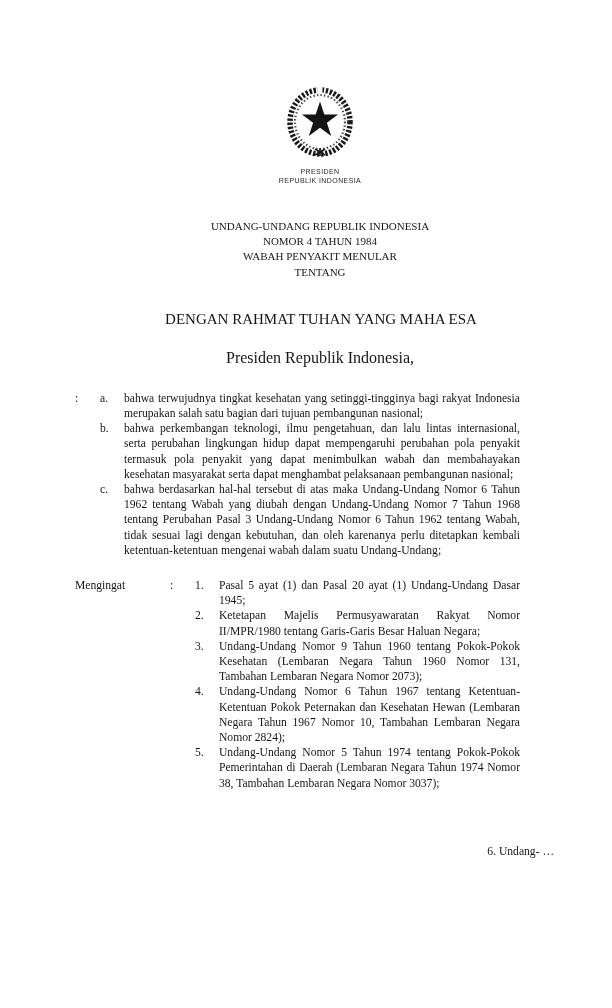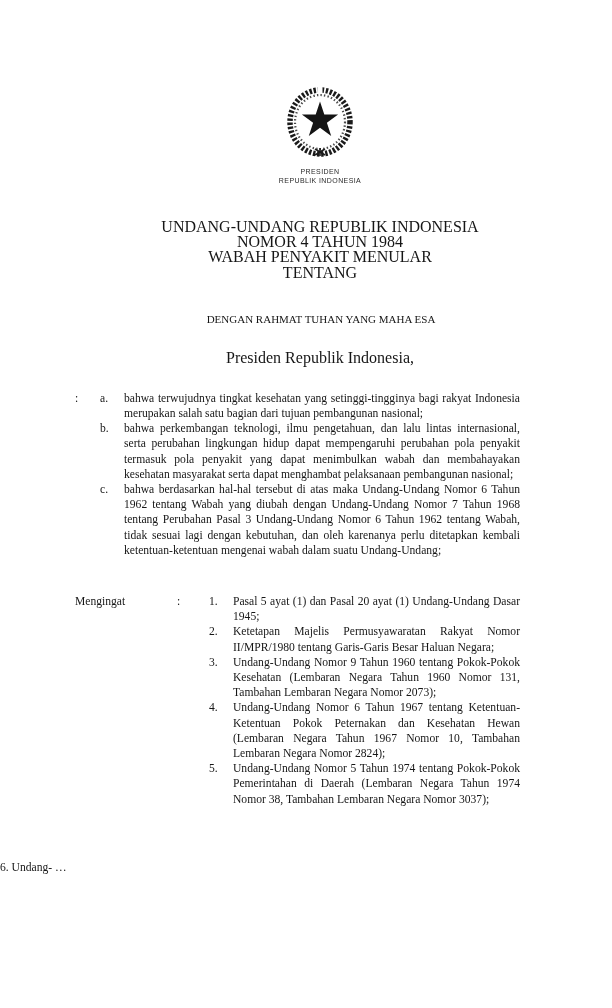--- a/index.html
+++ b/index.html
@@ -12,35 +12,35 @@
 
   
   .centered { padding-left:28px; text-align:center; }
 
   .header { padding-top:84px; }
   .seal-svg { display:block; margin:0 auto; }
   .agency { font-family:"Liberation Sans", sans-serif; font-size:7px; line-height:9px;
             letter-spacing:0.4px; color:#2a2a2a; }
   .agency-top { margin-top:7px; }
 
-  .doc-title { margin-top:34px; font-size:16px; line-height:15.2px; }
-  .motto { margin-top:32px; font-size:11px; line-height:15px;padding-left:30px; }
+  .doc-title { margin-top:34px; font-size:11px; line-height:15.2px; }
+  .motto { margin-top:32px; font-size:15px; line-height:15px;padding-left:30px; }
   .salutation { margin-top:23px; font-size:16px; line-height:15px; }
 
   .section { display:flex; margin:0 92px 0 75px; font-size:11.6px; line-height:15.2px; }
   .sec-menimbang { margin-top:26px; }
-  .sec-mengingat { margin-top:36px;gap:7px; }
+  .sec-mengingat { margin-top:20px; }
   .sec-label { width:95px; flex:none; }
   .sec-colon { width:25px; flex:none; }
   .items { flex:1; min-width:0; }
   .item { display:flex; }
   .item-marker { width:24px; flex:none; }
   .item-text { flex:1; min-width:0; text-align:justify; }
 
-  .catchword { margin-top:53px; margin-right:58px; text-align:left;
+  .catchword { margin-top:53px; margin-right:58px; text-align:right;
                font-size:11.6px; line-height:15px; }
 </style>
 </head>
 <body>
 
 <div class="page">
 
   <div class="header centered">
     <svg class="seal-svg" width="74" height="76" viewBox="-37 -38 74 76">
 

